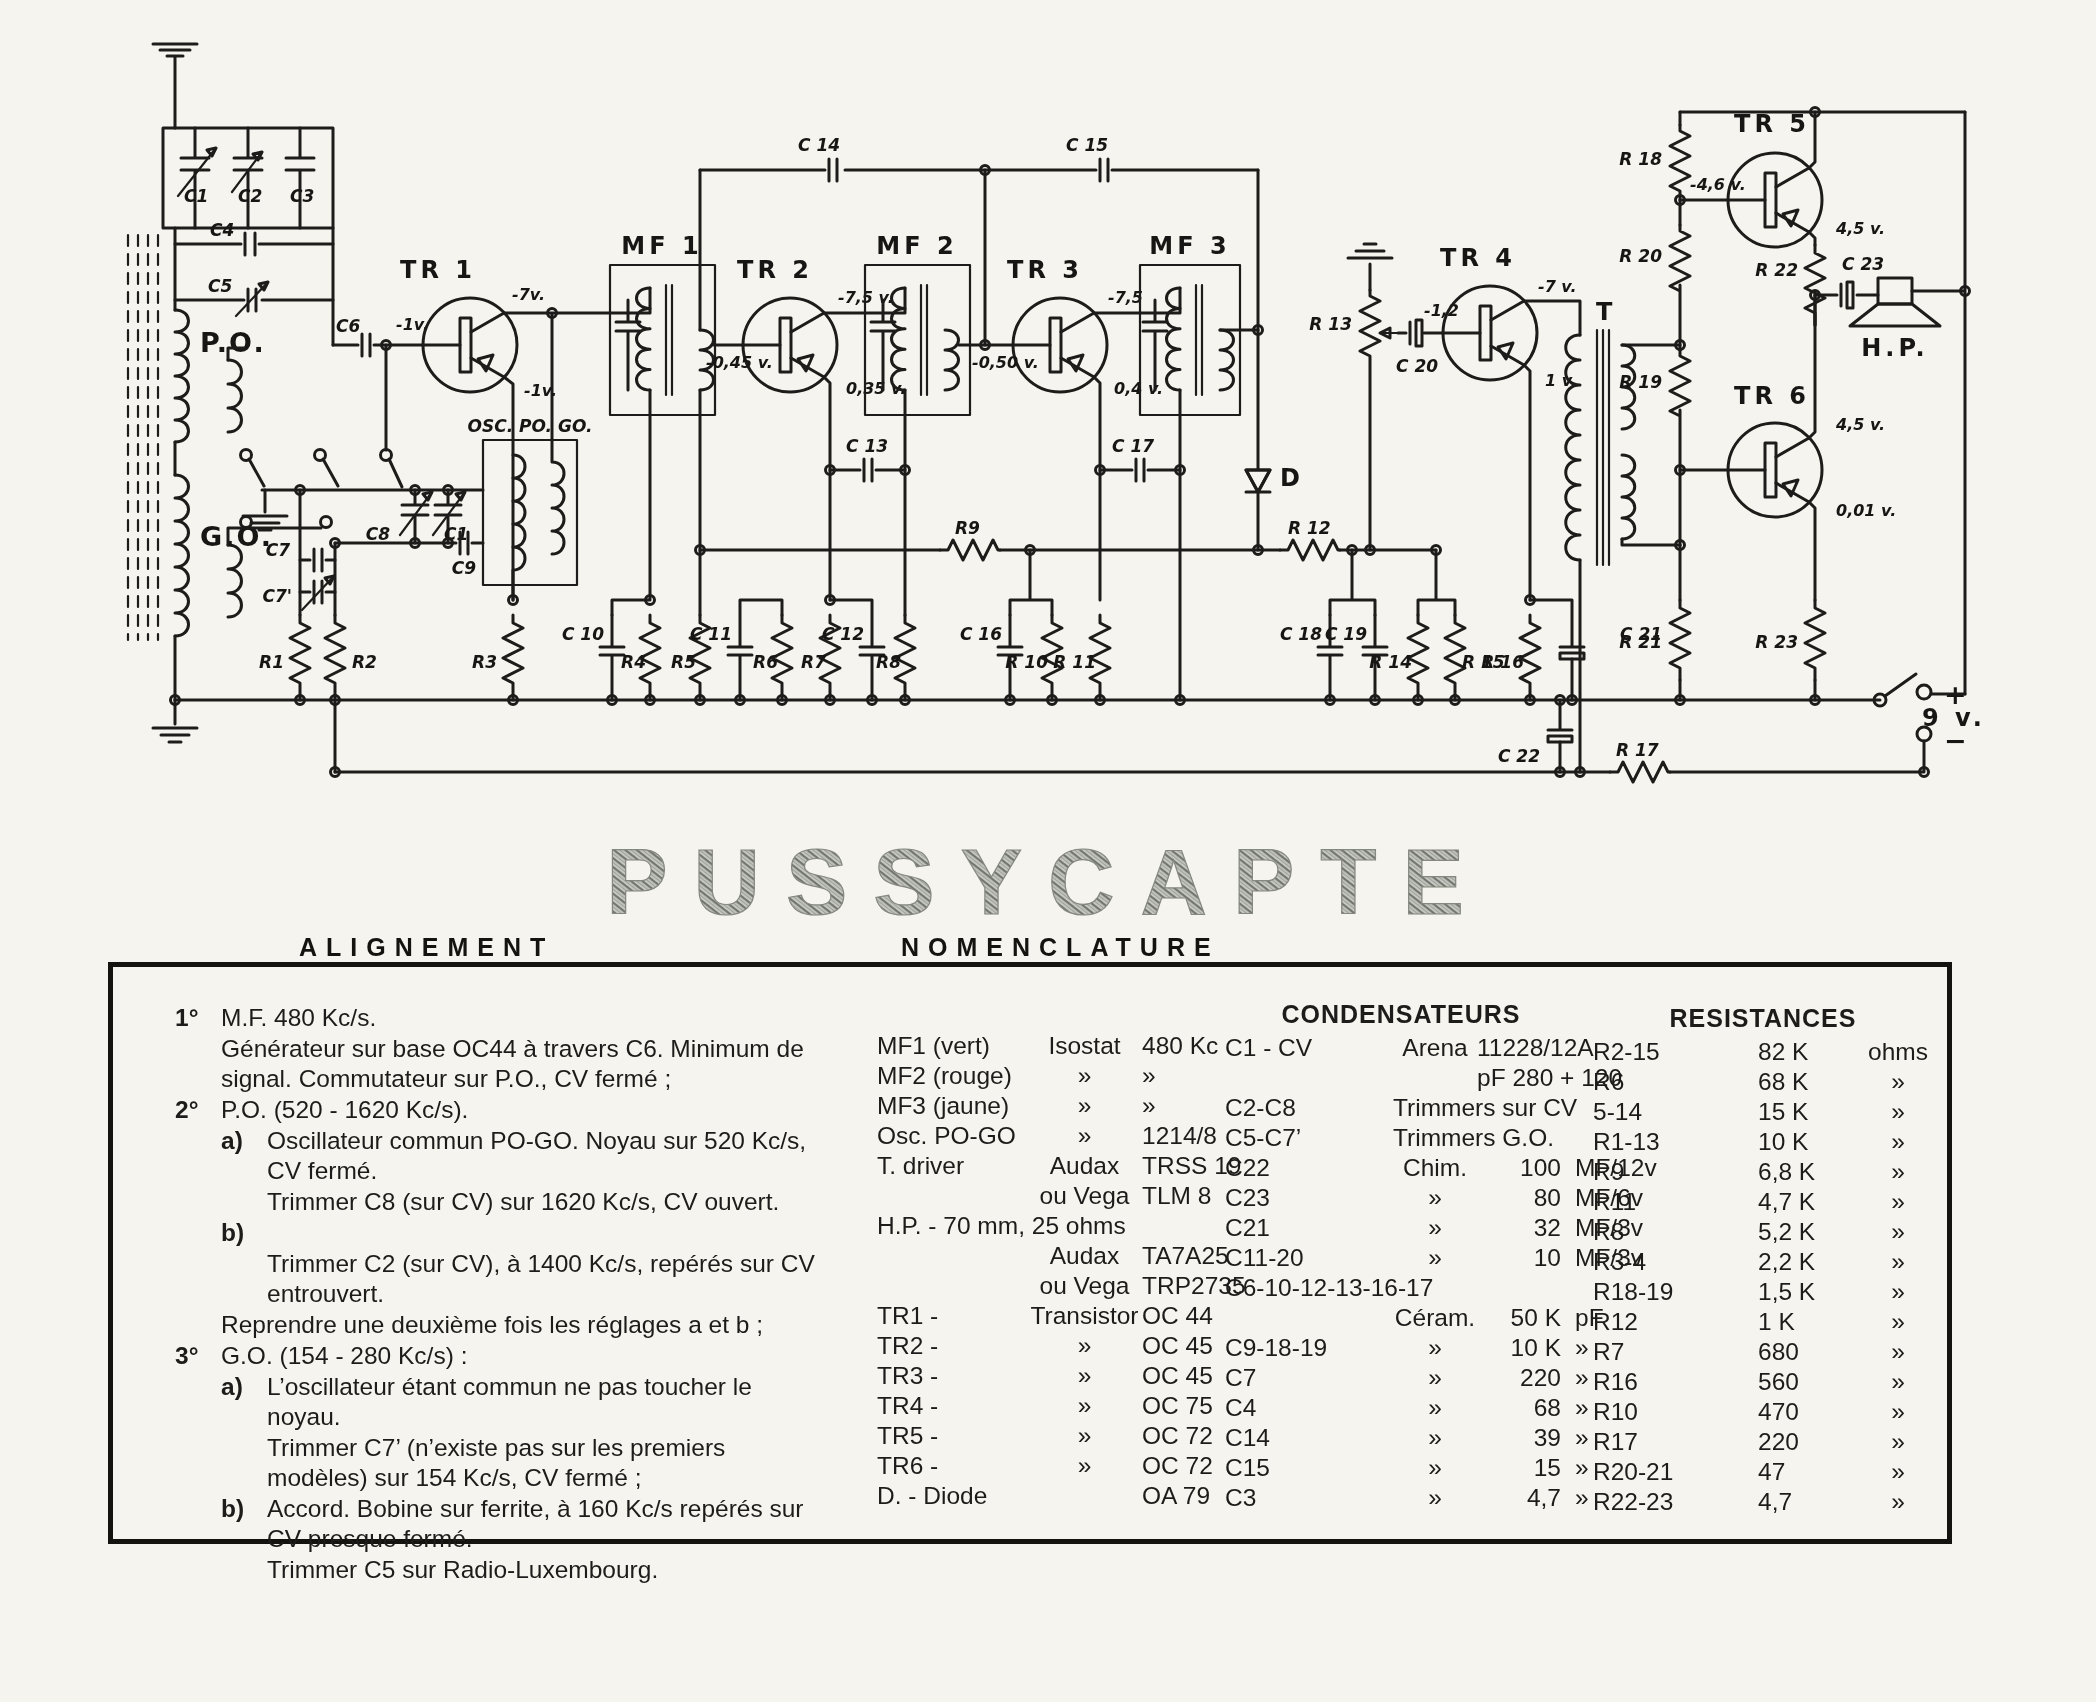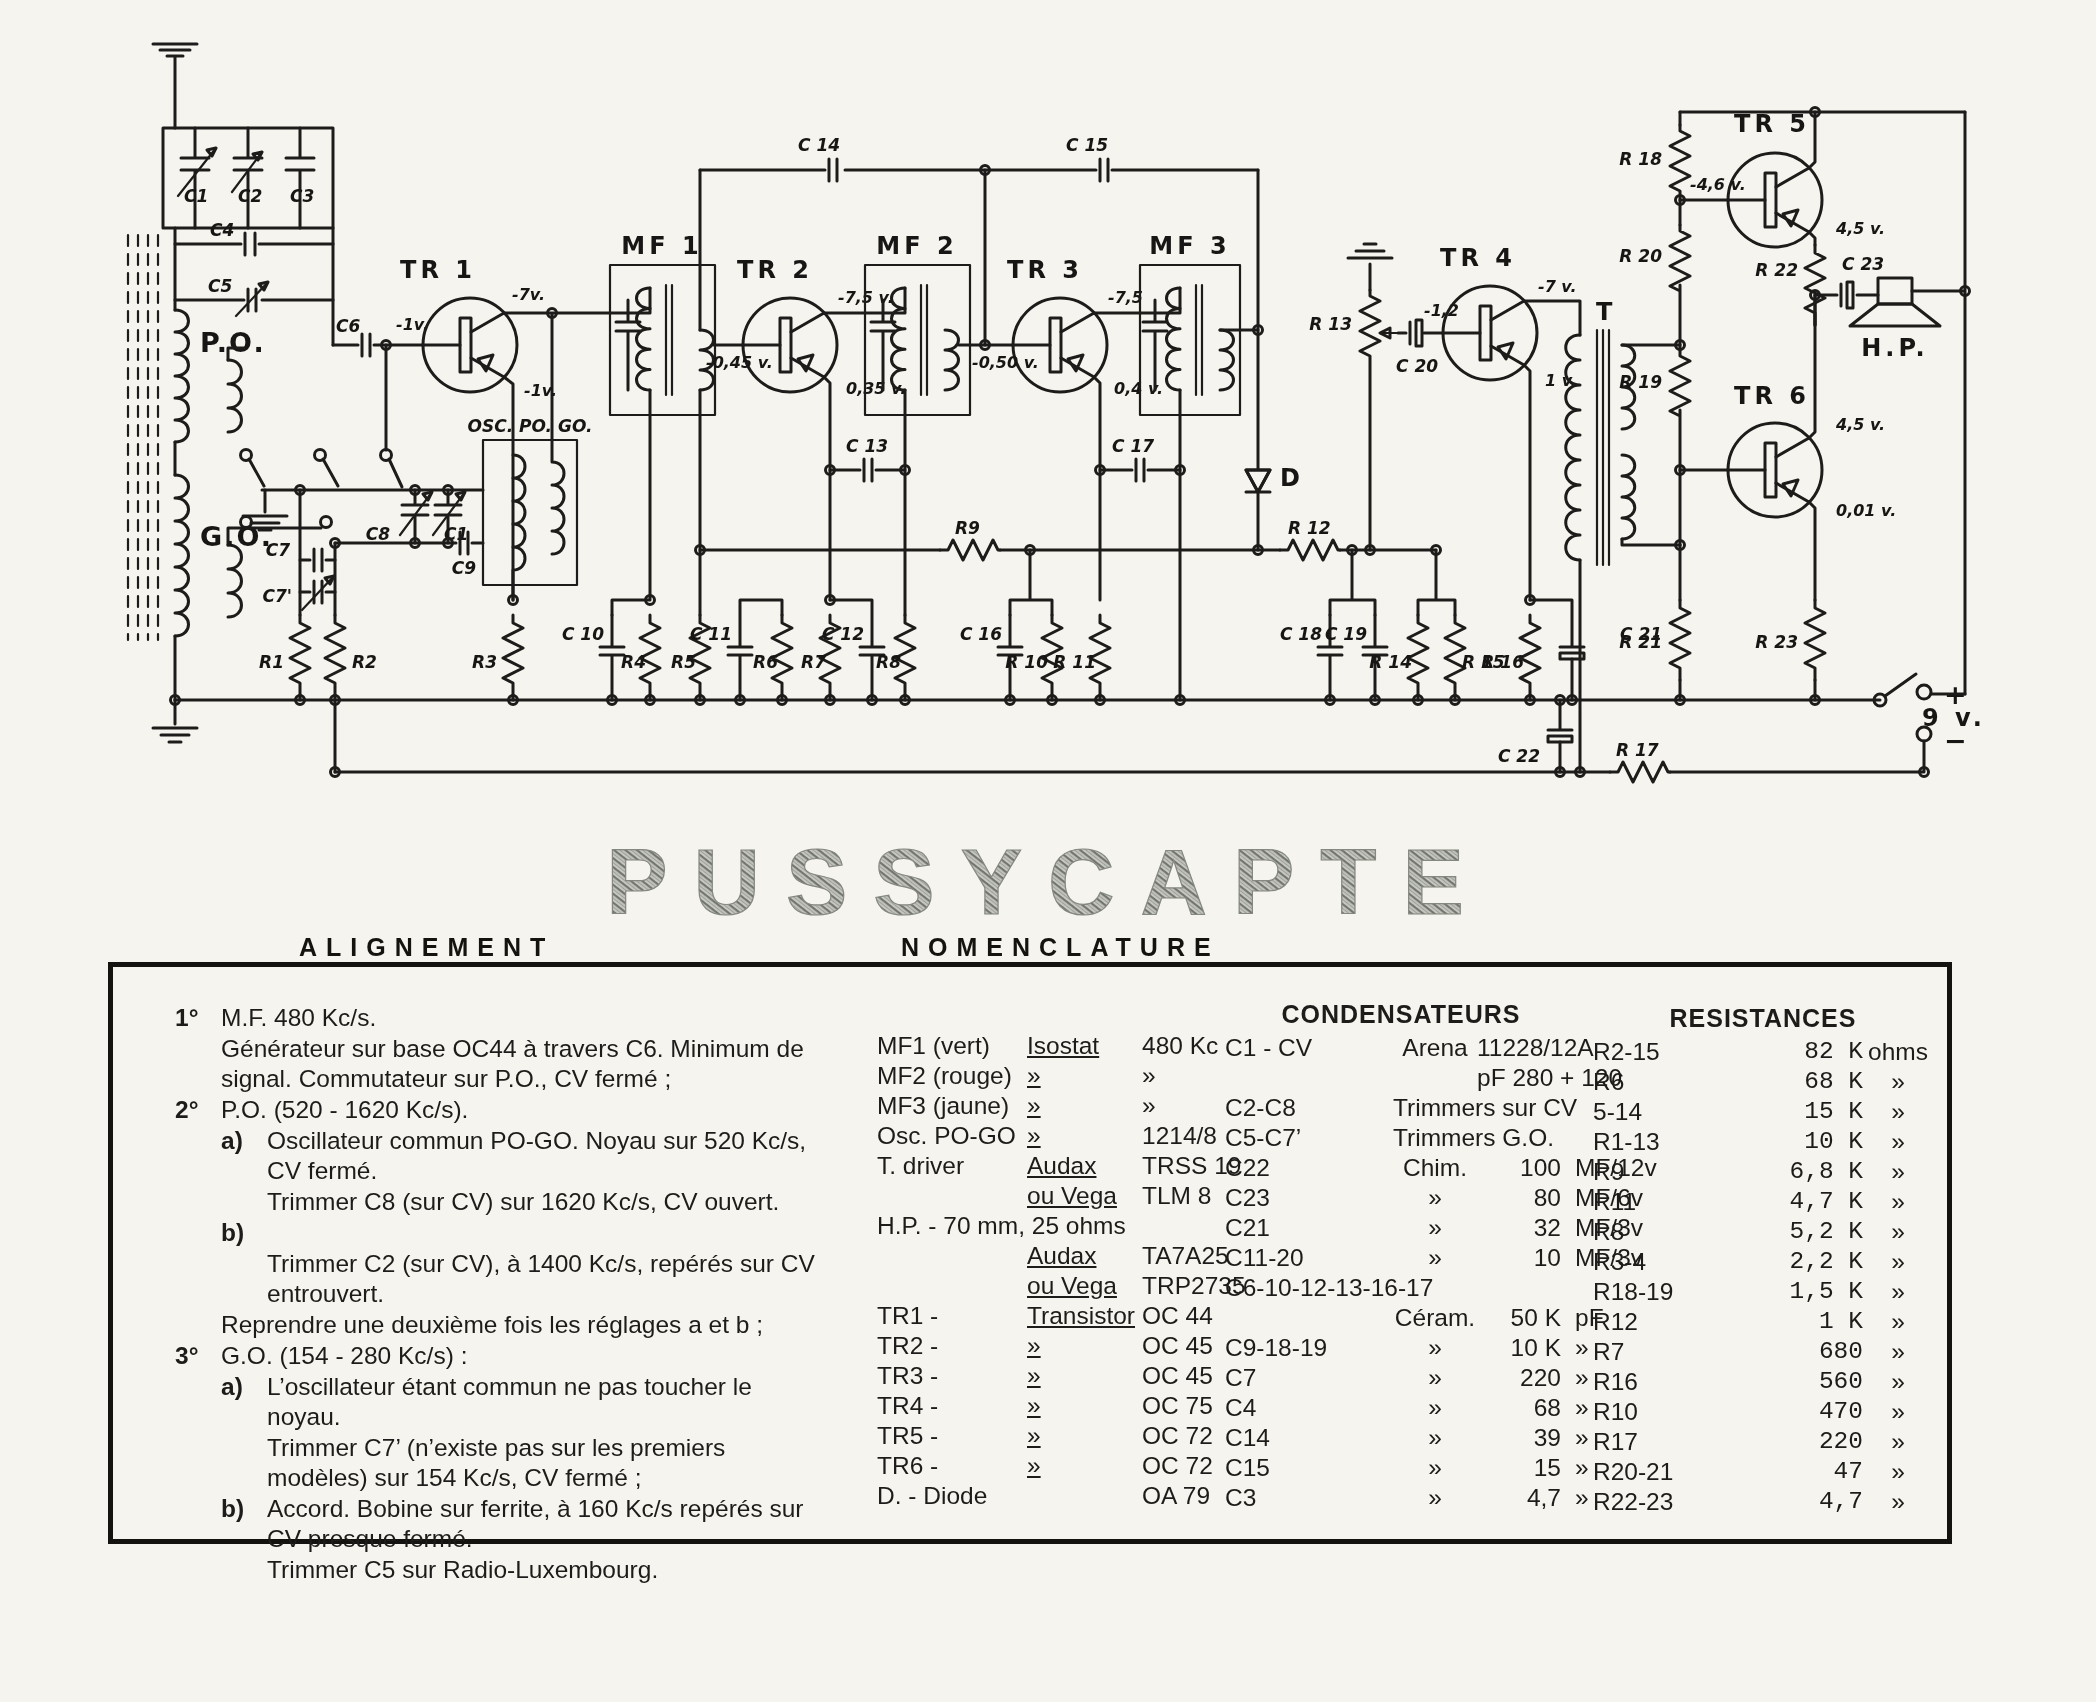--- a/index.html
+++ b/index.html
@@ -18,28 +18,28 @@
   .col{position:absolute;font-size:24.5px;line-height:30px;}
   #alignCol{left:62px;top:36px;width:648px;}
   .ar{display:flex;margin-bottom:1px;}
   .am{flex:none;width:46px;font-weight:bold;}
   .at{flex:1;}
   .i1{padding-left:46px;} .i2{padding-left:46px;} .i3{padding-left:92px;justify-content:flex-end;}
   .i2 .am{width:46px;}
   #compCol{left:764px;top:64px;width:345px;}
   .prow{display:grid;grid-template-columns:150px 115px auto;white-space:nowrap;}
   .prow span{overflow:visible;}
-  .pc1{text-align:left;text-decoration:underline;}
+  .pc1{text-align:center;}
   #condCol{left:1112px;top:32px;width:352px;}
   #resCol{left:1480px;top:36px;width:340px;}
   .colhdr{font-weight:bold;font-size:25px;letter-spacing:1px;text-align:center;margin-bottom:4px;}
   .crow{display:grid;grid-template-columns:168px 84px 84px 50px;white-space:nowrap;}
   .crow .k{text-align:center;} .crow .v{text-align:right;} .crow .u{padding-left:14px;}
   .rrow{display:grid;grid-template-columns:165px 105px 70px;white-space:nowrap;}
-  .rrow .v{text-align:right;font-family:Liberation Mono, monospace;} .rrow .u{text-align:center;}
+  .rrow .v{} .rrow .u{text-align:center;}
 </style>
 </head>
 <body>
 
 <svg id="schem" width="2096" height="822" viewBox="0 0 2096 822">
   <defs>
     <path id="rv" d="M0,0 v8 l10,5 -20,10 20,10 -20,10 20,10 -20,10 10,5 v12"></path>
     <path id="rh" d="M0,0 h8 l5,-10 10,20 10,-20 10,20 10,-20 5,10 h2"></path>
     <g id="tr">
       <circle r="47"></circle>

